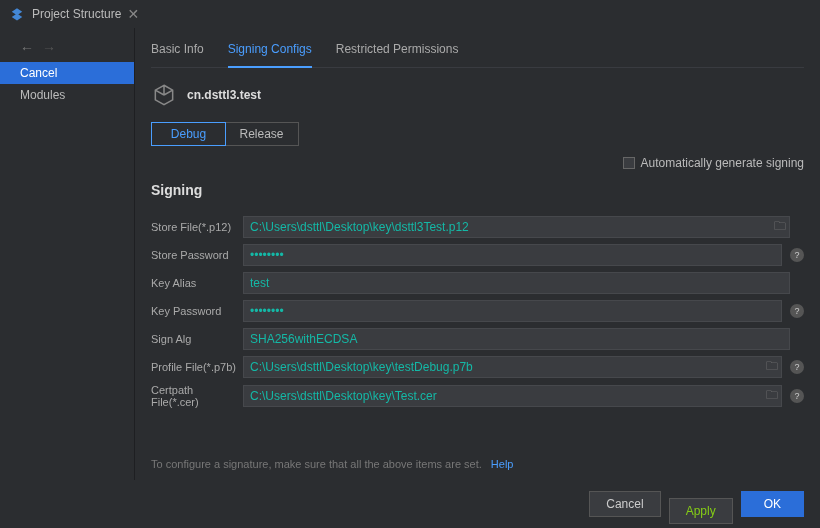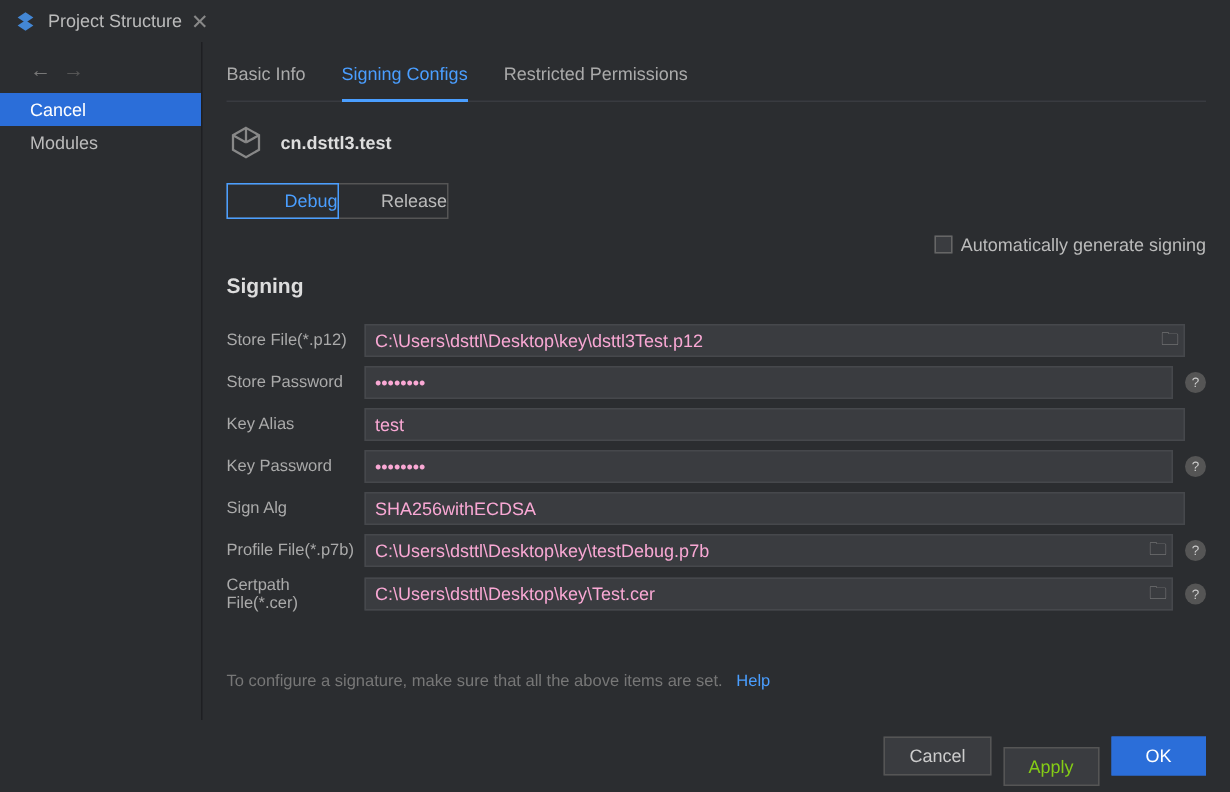--- a/index.html
+++ b/index.html
@@ -72,21 +72,21 @@
     }
     .cube-icon { width: 26px; height: 26px; }
     .project-name { color: #ddd; font-weight: 600; font-size: 12px; }
     .buildtype-tabs {
       display: flex;
       border: 1px solid #555;
       width: 148px;
     }
     .buildtype-tab {
       flex: 1;
-      text-align: right;
+      text-align: center;
       padding: 4px 0;
       color: #bbb;
       cursor: pointer;
       font-size: 12px;
     }
     .buildtype-tab.selected {
       color: #4a9eff;
       border: 1px solid #4a9eff;
       margin: -1px;
     }
@@ -118,21 +118,21 @@
     }
     .form-label {
       width: 92px;
       color: #aaa;
       font-size: 11px;
     }
     .form-input {
       flex: 1;
       background: #3a3c40;
       border: 1px solid #46484c;
-      color: #f9a8d4;
+      color: #14b8a6;
       padding: 3px 6px;
       font-size: 12px;
       height: 22px;
       font-family: inherit;
     }
     .input-wrap {
       flex: 1;
       position: relative;
       display: flex;
       align-items: center;
@@ -151,21 +151,21 @@
       color: #ccc;
       font-size: 9px;
       display: flex;
       align-items: center;
       justify-content: center;
       margin-left: 8px;
       cursor: pointer;
     }
     .hint {
       position: absolute;
-      bottom: 20px;
+      bottom: 10px;
       left: 16px;
       color: #777;
       font-size: 11px;
     }
     .hint a { color: #4a9eff; cursor: pointer; margin-left: 6px; }
     .footer {
       height: 48px;
       display: flex;
       justify-content: flex-end;
       align-items: center;

